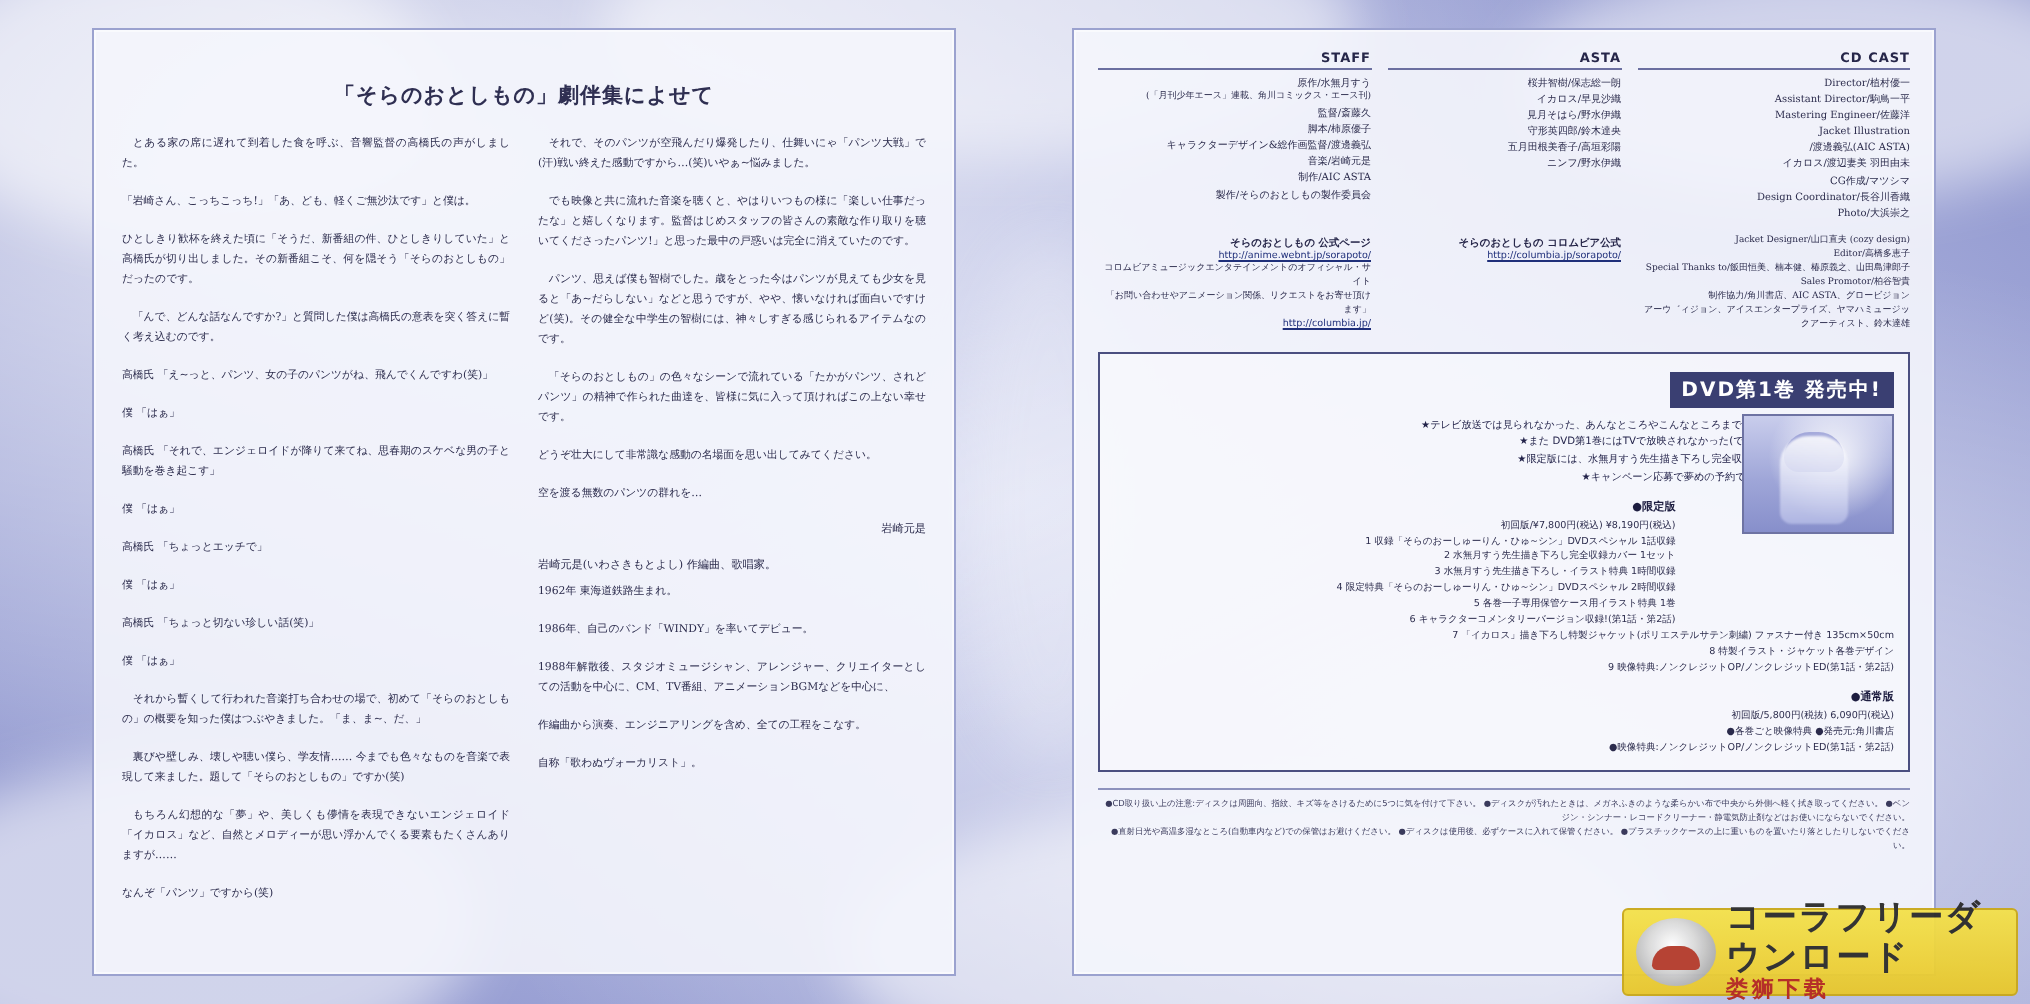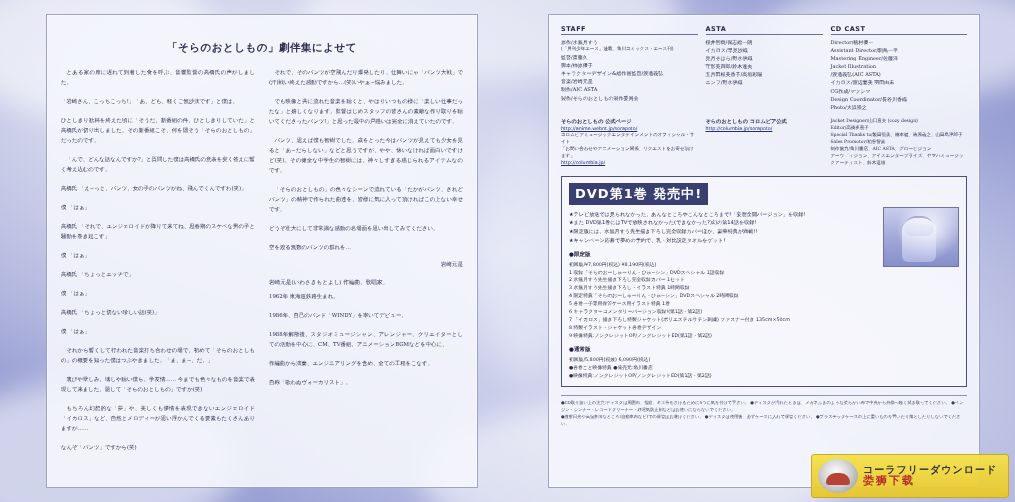--- a/index.html
+++ b/index.html
@@ -36,21 +36,21 @@
     position: absolute;
     top: 14px;
     height: 474px;
     background: rgba(244,245,252,0.90);
     border: 1px solid #9ba2cf;
     box-shadow: 0 0 0 1px rgba(255,255,255,0.5) inset;
     box-sizing: border-box;
     overflow: hidden;
   }
   #left-panel { left: 46px; width: 432px; padding: 12px 14px; }
-  #right-panel { left: 548px; width: 432px; padding: 10px 12px; }
+  #right-panel { left: 536px; width: 432px; padding: 10px 12px; text-align: right; }
 
   
   .left-title {
     text-align: center;
     font-size: 10.5px;
     font-weight: bold;
     color: #2f2f52;
     letter-spacing: 0.5px;
     margin: 14px 0 12px 0;
     font-family: "DejaVu Serif", "Liberation Serif", serif;
@@ -137,21 +137,21 @@
     margin-top: 9px;
     border: 1px solid #4b4f80;
     padding: 6px 7px 7px 7px;
     position: relative;
     background: rgba(255,255,255,0.35);
   }
   .dvd-title {
     display: inline-block;
     background: #3a3f72;
     color: #ffffff;
-    font-size: 13px;
+    font-size: 10px;
     font-weight: bold;
     padding: 2px 6px;
     letter-spacing: 1px;
     margin-bottom: 5px;
   }
   .bullet-line {
     font-size: 5.1px;
     line-height: 1.72;
     color: #23234a;
     margin: 0;
@@ -247,21 +247,21 @@
     background: #b33a2a;
     border-radius: 12px 12px 3px 3px;
   }
   #watermark .wm-text {
     display: flex;
     flex-direction: column;
     justify-content: center;
     line-height: 1.15;
   }
   #watermark .wm-1 {
-    font-size: 10px;
+    font-size: 17px;
     font-weight: bold;
     color: #2a2a2a;
     letter-spacing: 1px;
   }
   #watermark .wm-2 {
     font-size: 11px;
     font-weight: bold;
     color: #b5281f;
     letter-spacing: 2px;
   }

